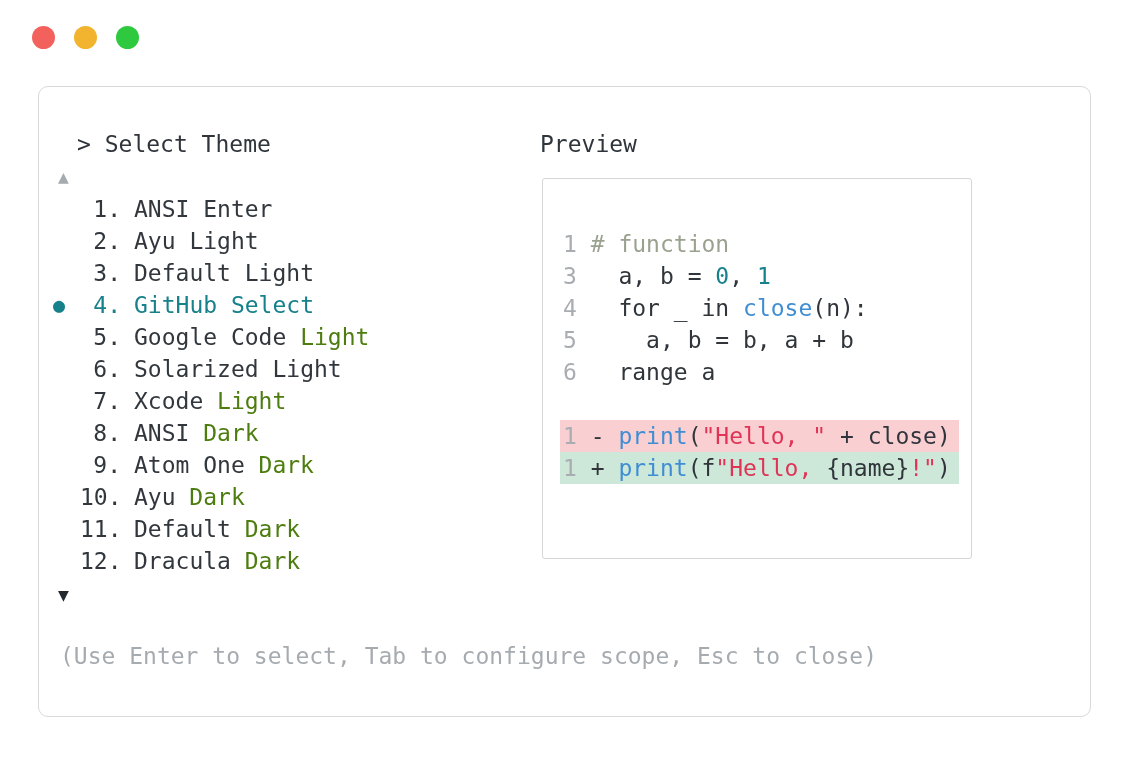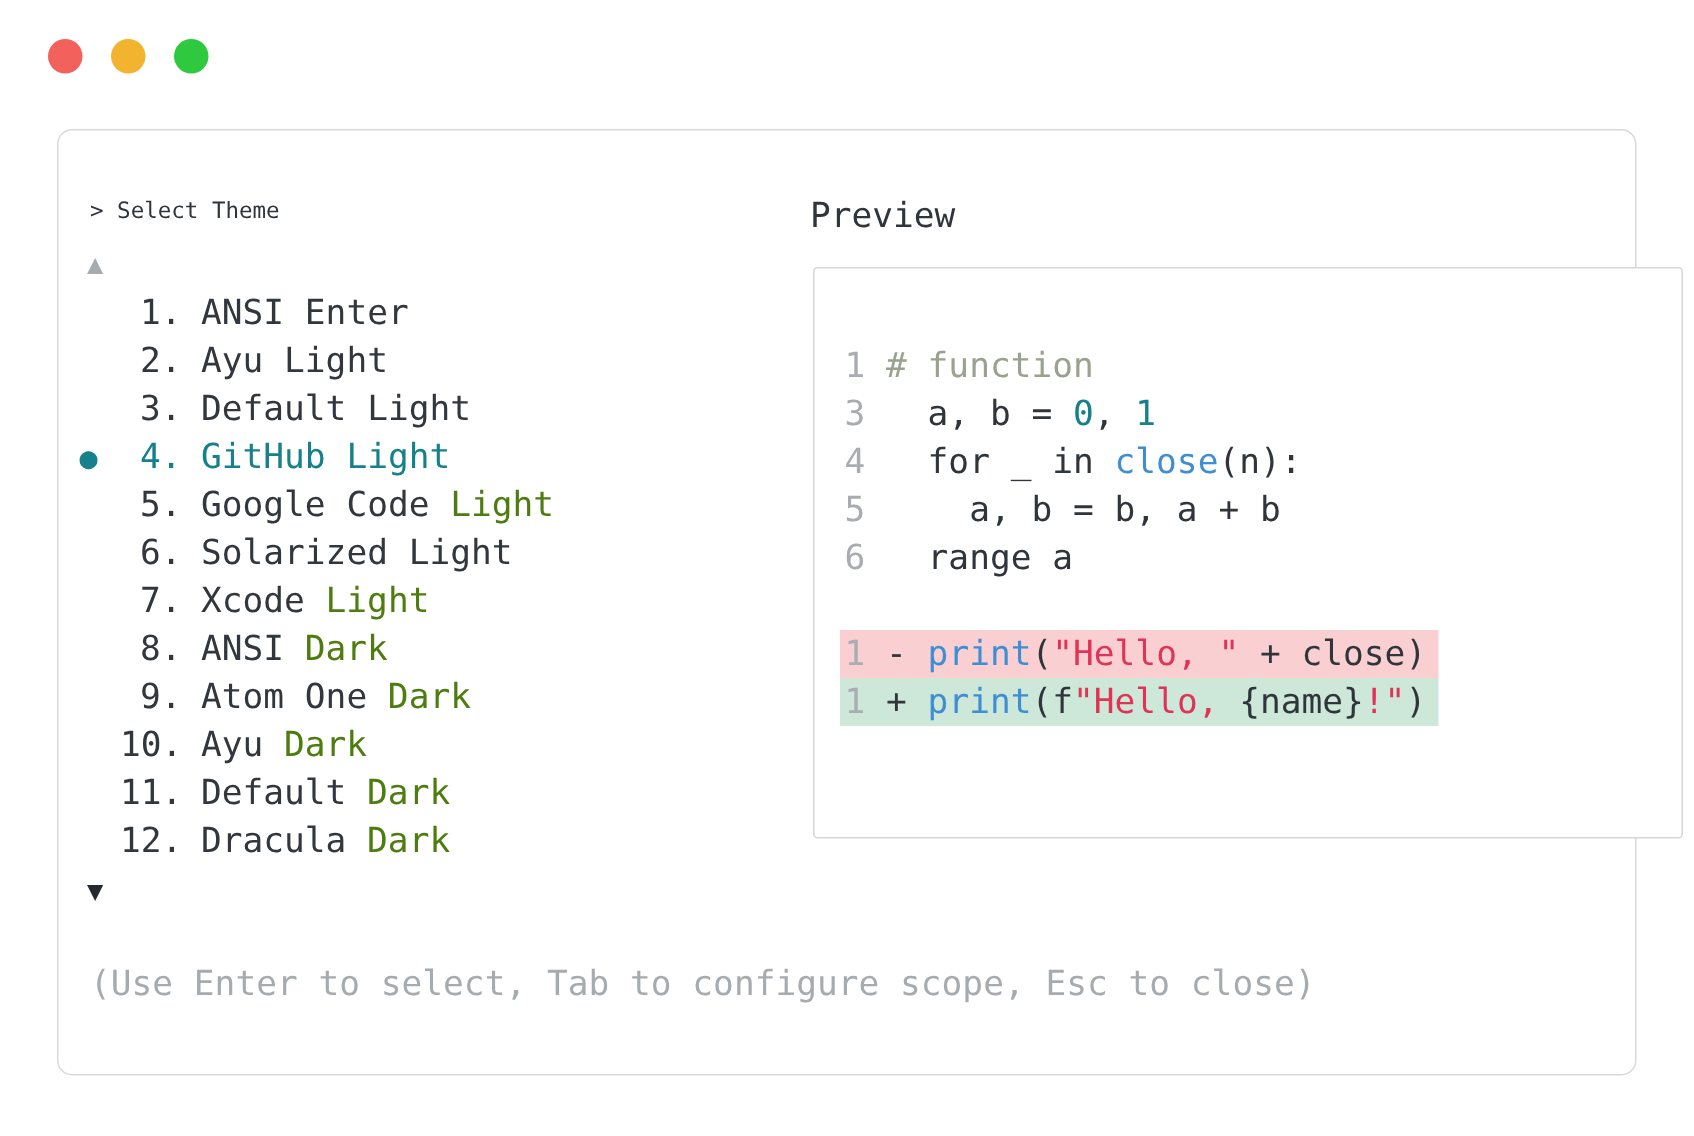--- a/index.html
+++ b/index.html
@@ -20,22 +20,22 @@
   }
   
   #window {
     position: absolute; left: 38px; top: 86px;
     width: 1053px; height: 631px;
     background: #ffffff;
     border: 1.5px solid #d9d9d9;
     border-radius: 10px;
   }
   .prompt-header {
-    position: absolute; left: 21px; top: 44px;
-    font-size: 15px; color: #2f353b; white-space: pre;
+    position: absolute; left: 38px; top: 44px;
+    font-size: 23px; color: #2f353b; white-space: pre;
   }
   .preview-label {
     position: absolute; left: 501px; top: 44px;
     font-size: 23px; color: #2f353b; white-space: pre;
   }
   .scroll-up {
     position: absolute; left: 19px; top: 80px;
     font-size: 18px; color: #a6abb0; line-height: 20px;
   }
   .scroll-down {
@@ -60,21 +60,21 @@
   .theme-row.selected .num,
   .theme-row.selected .name { color: #16818b; }
   
   .footer-hint {
     position: absolute; left: 21px; top: 556px;
     font-size: 23px; color: #a6abb0; white-space: pre;
   }
   
   #preview-box {
     position: absolute; left: 503px; top: 91px;
-    width: 580px; height: 381px;
+    width: 430px; height: 381px;
     border: 1.5px solid #d6d6d6;
     border-radius: 3px;
     background: #ffffff;
   }
   #code { position: absolute; left: 20px; top: 49px; }
   .code-line {
     font-size: 23px; line-height: 32px; min-height: 32px;
     white-space: pre;
   }
   .hl { display: inline-block; padding: 0 8px 0 3px; margin-left: -3px; }
@@ -102,21 +102,21 @@
   <div class="prompt-header">&gt; Select Theme</div>
 
   <div class="preview-label">Preview</div>
 
   <div class="scroll-up">▲</div>
 
   <div id="theme-list">
       <div class="theme-row"><span class="marker"></span><span class="num">1.</span><span class="name">ANSI Enter</span></div>
       <div class="theme-row"><span class="marker"></span><span class="num">2.</span><span class="name">Ayu Light</span></div>
       <div class="theme-row"><span class="marker"></span><span class="num">3.</span><span class="name">Default Light</span></div>
-      <div class="theme-row selected"><span class="marker">●</span><span class="num">4.</span><span class="name">GitHub Light</span></div>
+      <div class="theme-row selected"><span class="marker">●</span><span class="num">4.</span><span class="name">GitHub Select</span></div>
       <div class="theme-row"><span class="marker"></span><span class="num">5.</span><span class="name">Google Code</span><span class="dim">Light</span></div>
       <div class="theme-row"><span class="marker"></span><span class="num">6.</span><span class="name">Solarized Light</span></div>
       <div class="theme-row"><span class="marker"></span><span class="num">7.</span><span class="name">Xcode</span><span class="dim">Light</span></div>
       <div class="theme-row"><span class="marker"></span><span class="num">8.</span><span class="name">ANSI</span><span class="dim">Dark</span></div>
       <div class="theme-row"><span class="marker"></span><span class="num">9.</span><span class="name">Atom One</span><span class="dim">Dark</span></div>
       <div class="theme-row"><span class="marker"></span><span class="num">10.</span><span class="name">Ayu</span><span class="dim">Dark</span></div>
       <div class="theme-row"><span class="marker"></span><span class="num">11.</span><span class="name">Default</span><span class="dim">Dark</span></div>
       <div class="theme-row"><span class="marker"></span><span class="num">12.</span><span class="name">Dracula</span><span class="dim">Dark</span></div>
     </div>
 

